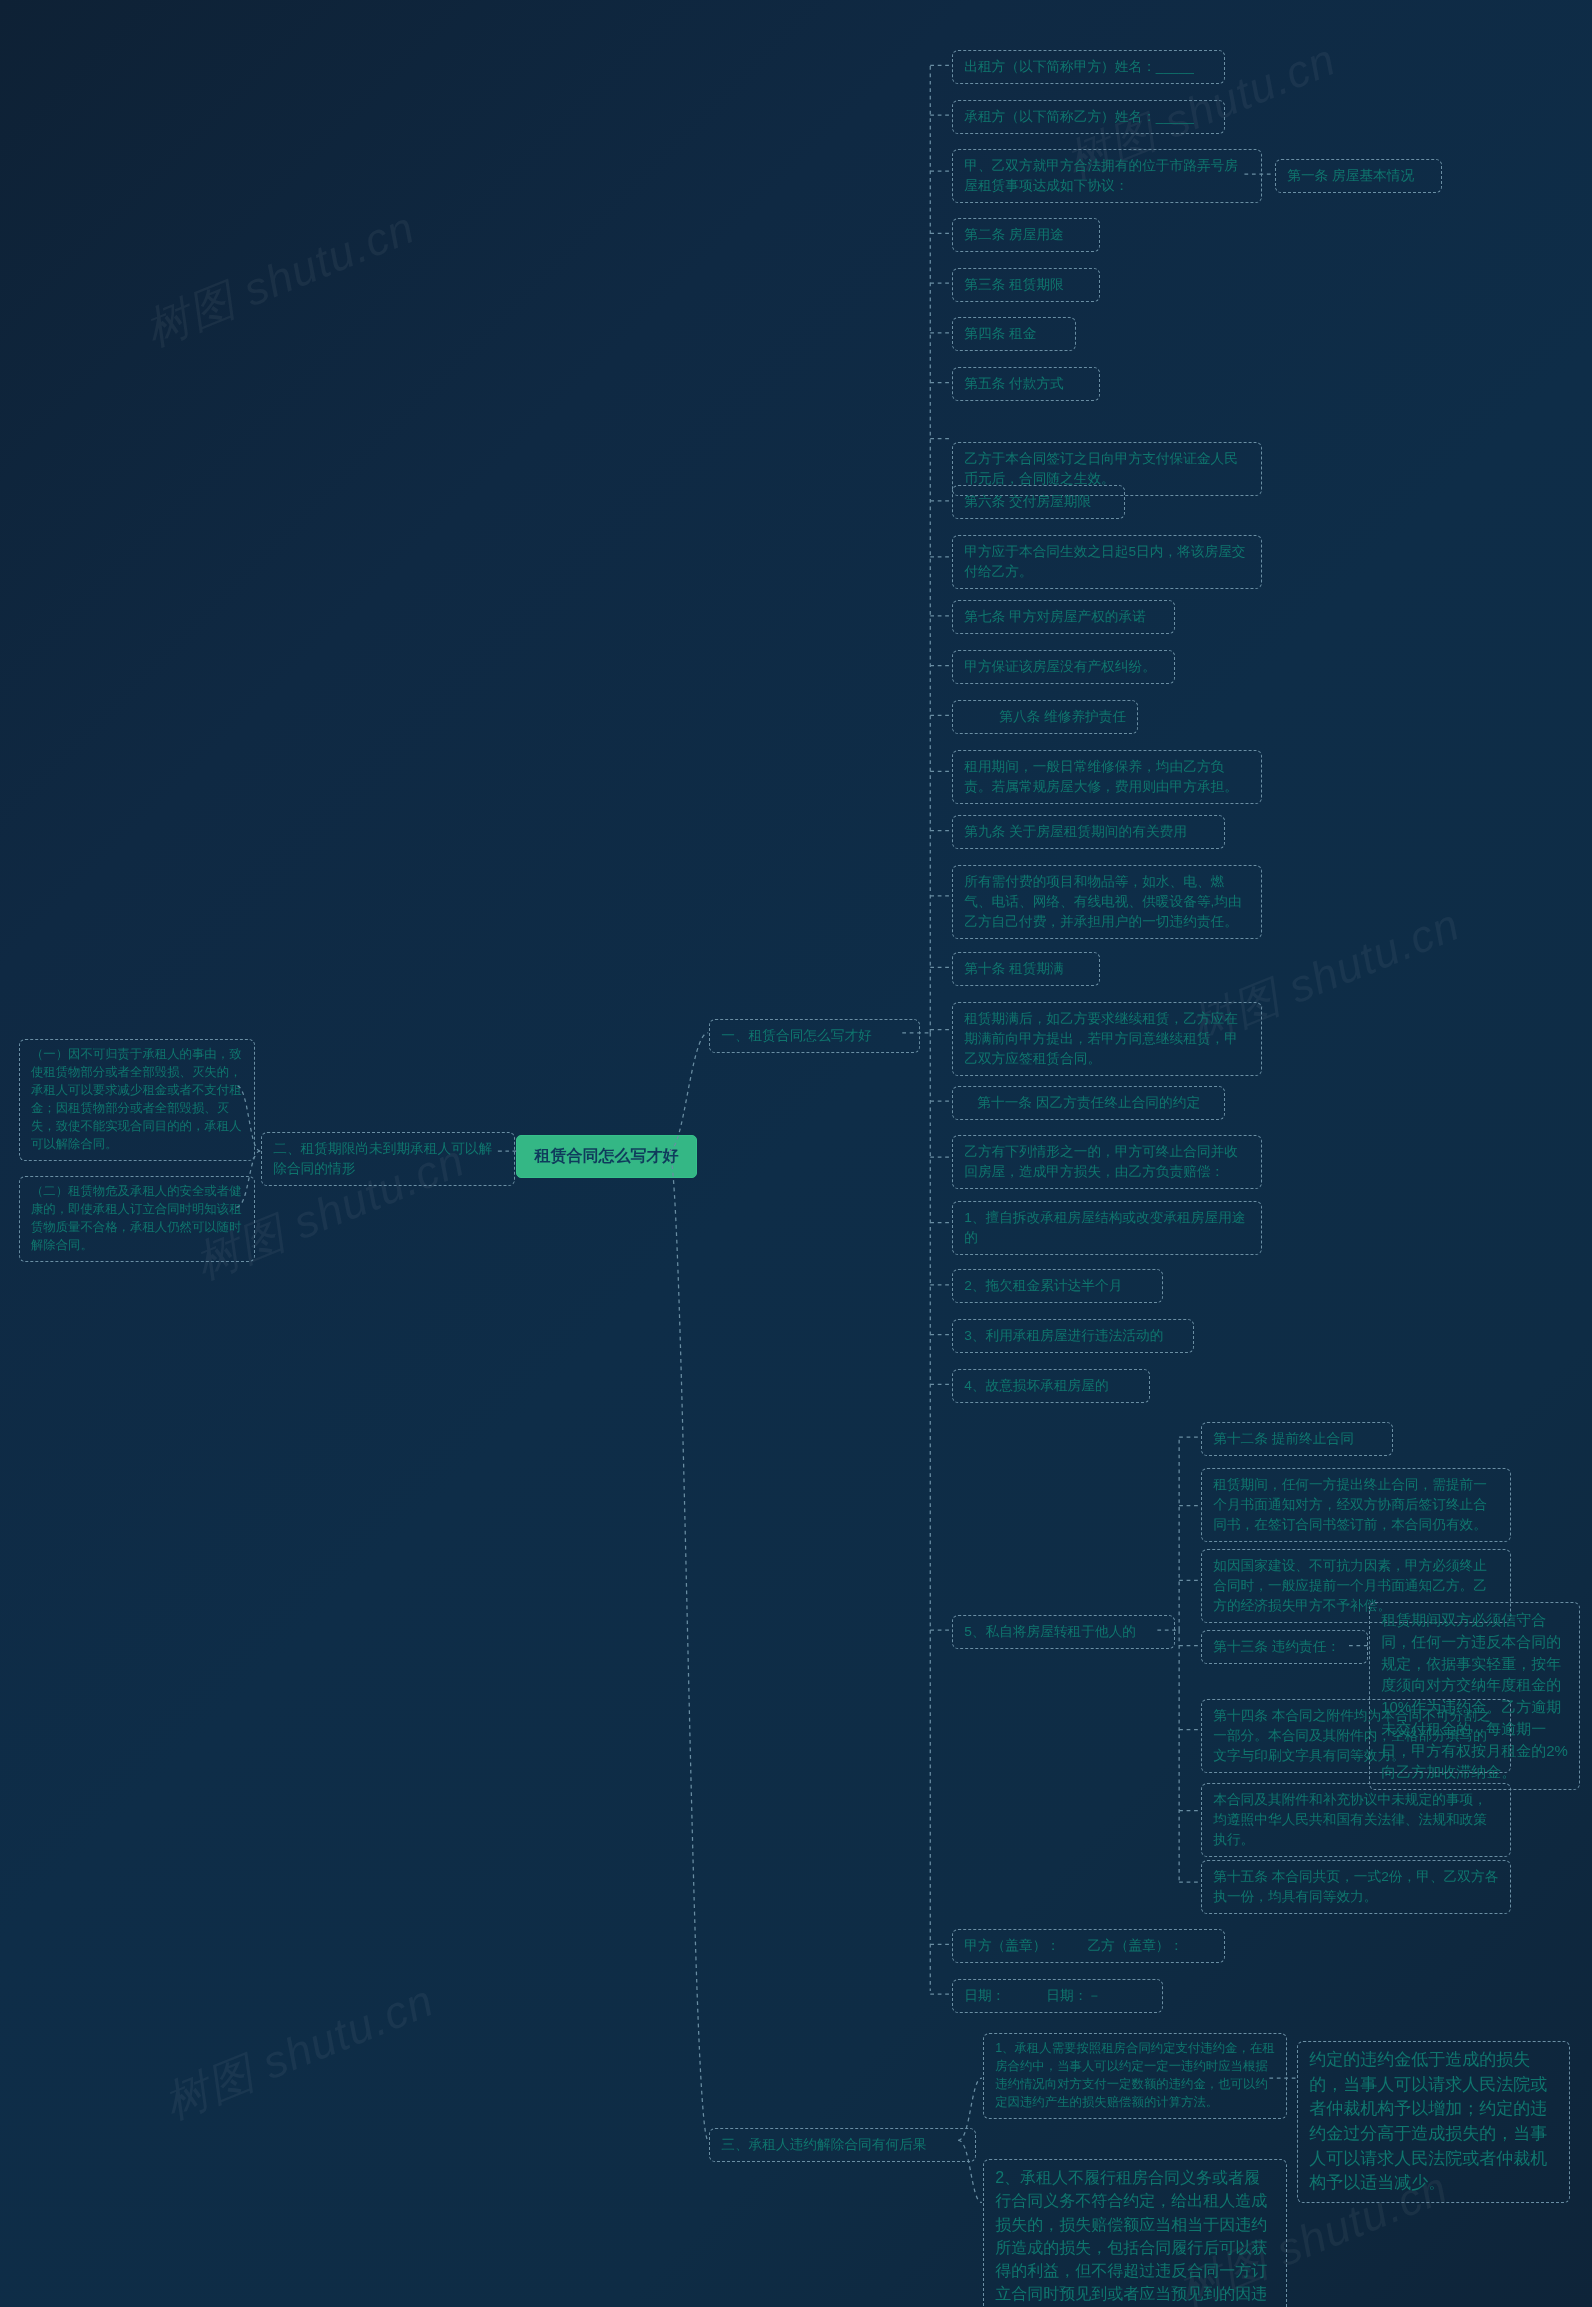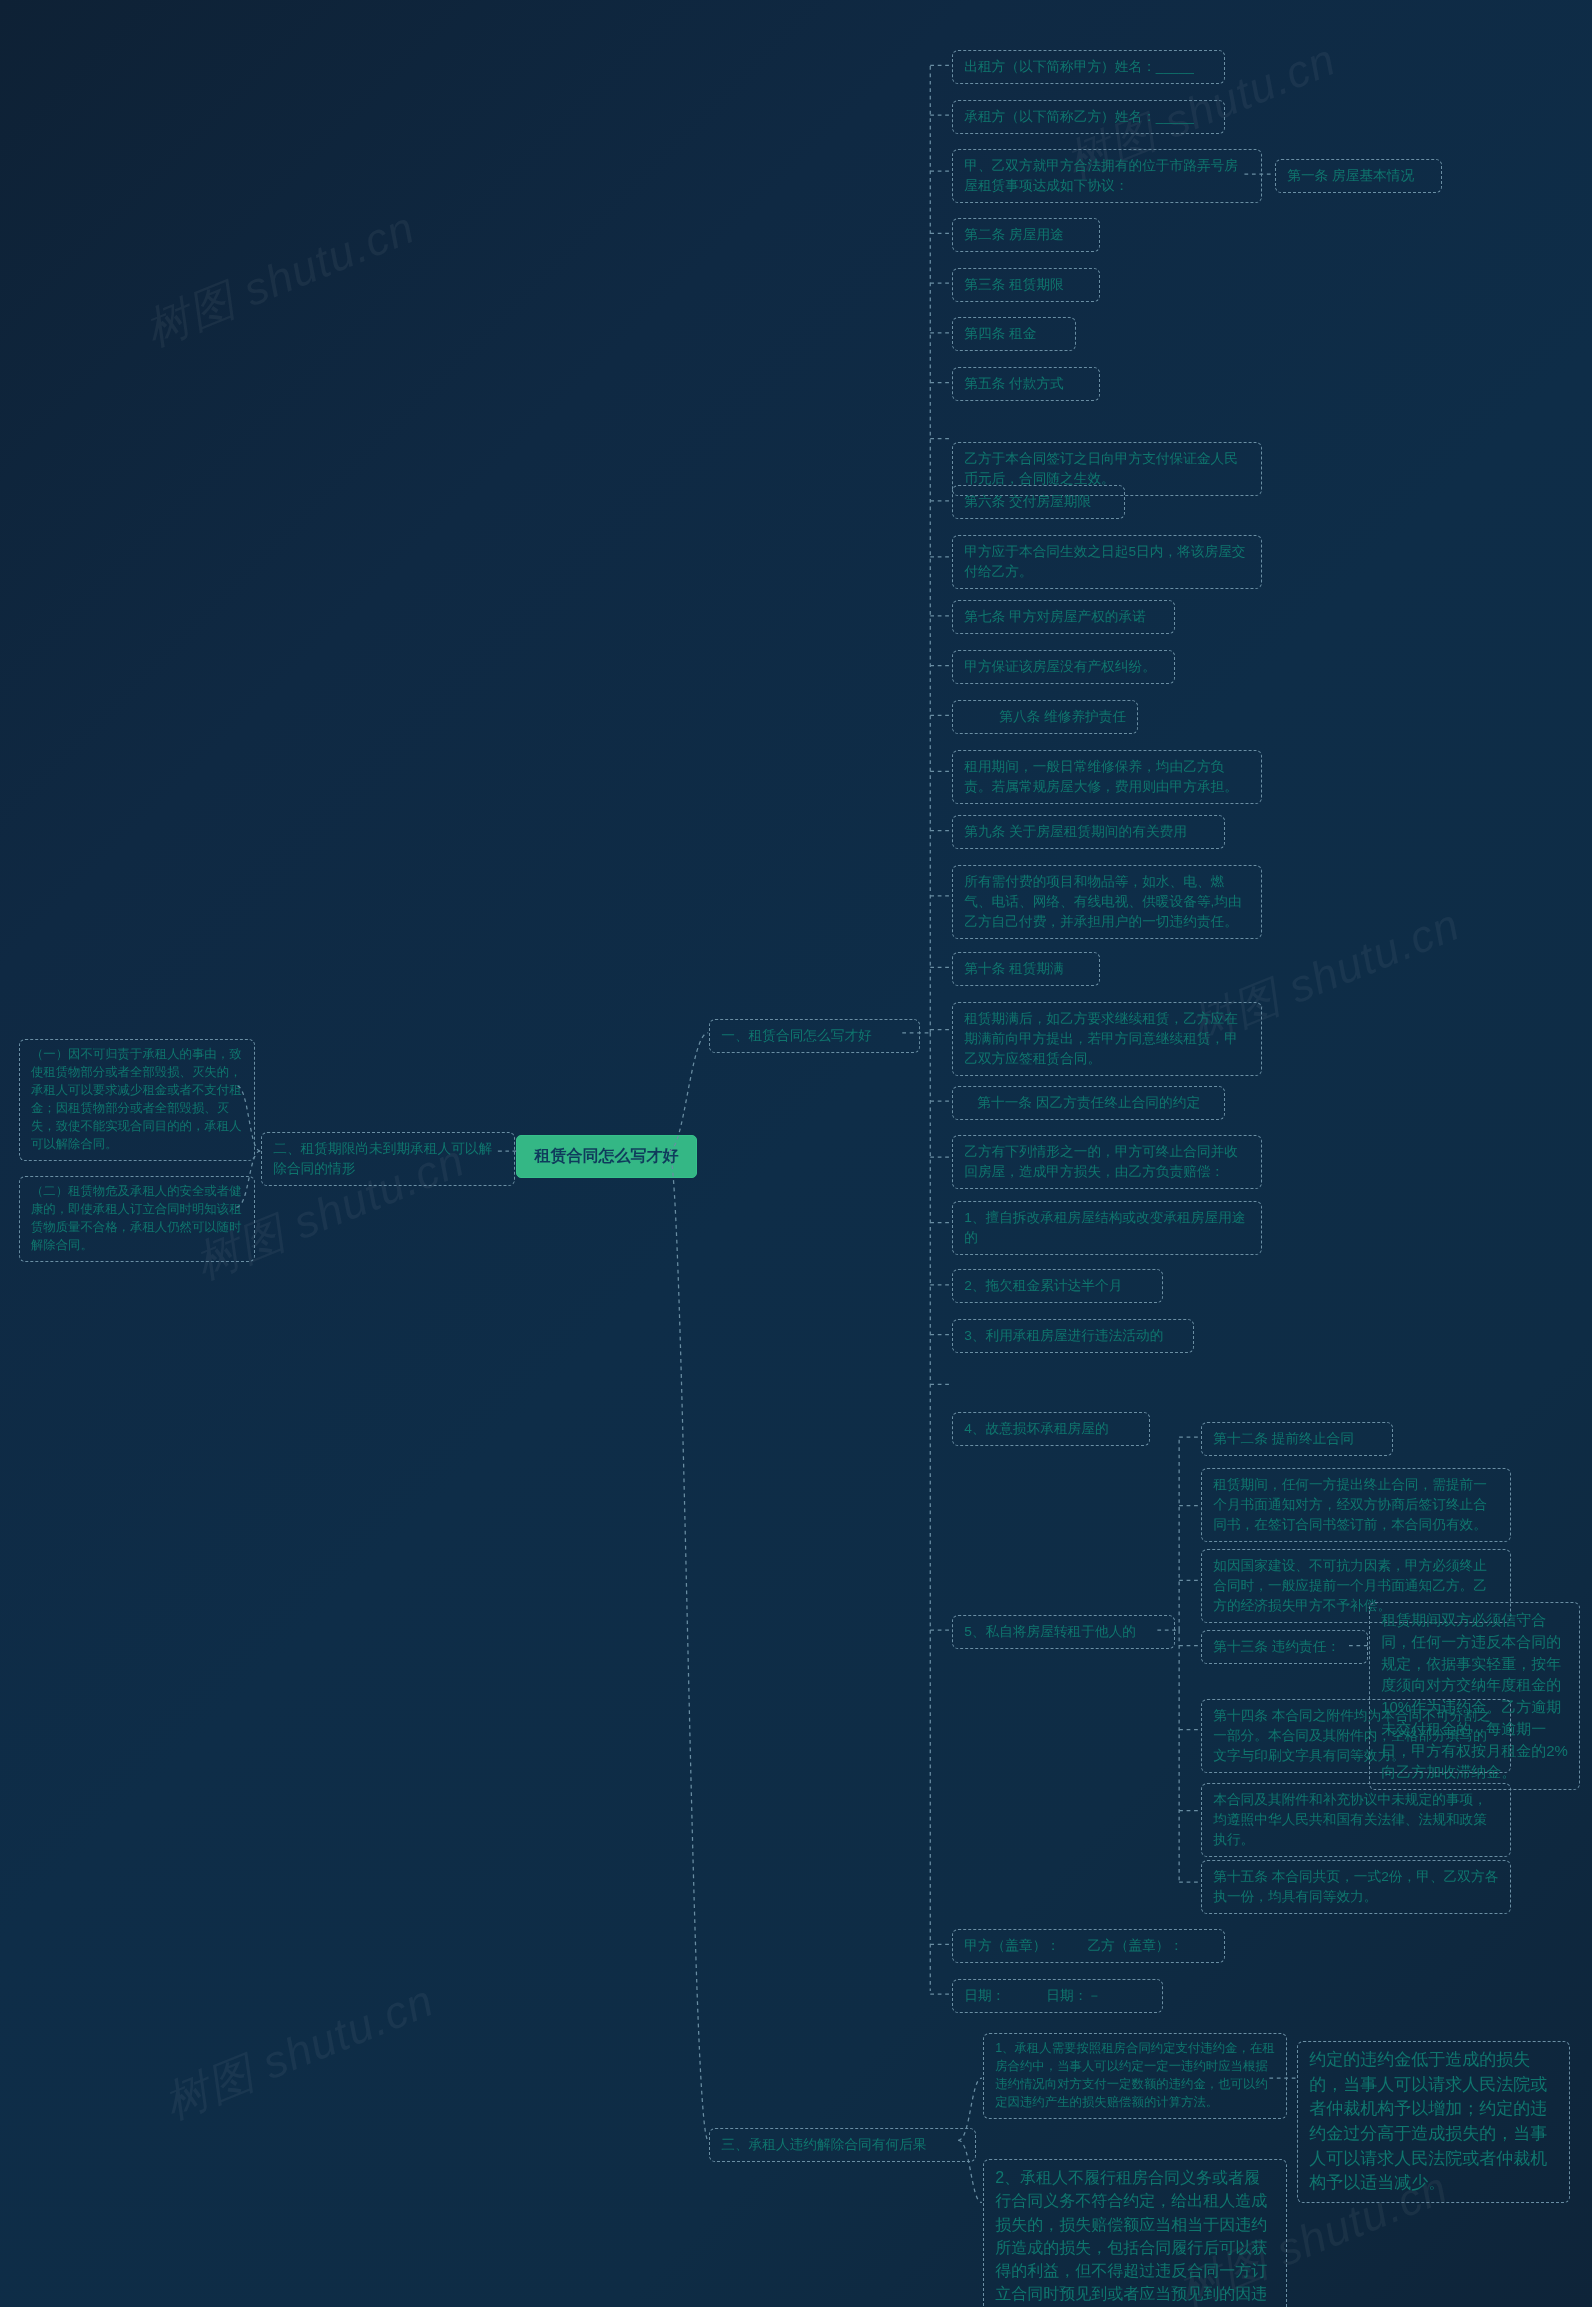--- a/index.html
+++ b/index.html
@@ -78,21 +78,21 @@
 <div class="abs node" style="left:952px;top:750px;width:286px;">租用期间，一般日常维修保养，均由乙方负责。若属常规房屋大修，费用则由甲方承担。</div>
 <div class="abs node" style="left:952px;top:815px;width:249px;">第九条 关于房屋租赁期间的有关费用</div>
 <div class="abs node" style="left:952px;top:865px;width:286px;">所有需付费的项目和物品等，如水、电、燃气、电话、网络、有线电视、供暖设备等,均由乙方自己付费，并承担用户的一切违约责任。</div>
 <div class="abs node" style="left:952px;top:952px;width:124px;">第十条 租赁期满</div>
 <div class="abs node" style="left:952px;top:1002px;width:286px;">租赁期满后，如乙方要求继续租赁，乙方应在期满前向甲方提出，若甲方同意继续租赁，甲乙双方应签租赁合同。</div>
 <div class="abs node" style="left:952px;top:1086px;width:249px;text-align:center;">第十一条 因乙方责任终止合同的约定</div>
 <div class="abs node" style="left:952px;top:1135px;width:286px;">乙方有下列情形之一的，甲方可终止合同并收回房屋，造成甲方损失，由乙方负责赔偿：</div>
 <div class="abs node" style="left:952px;top:1201px;width:286px;">1、擅自拆改承租房屋结构或改变承租房屋用途的</div>
 <div class="abs node" style="left:952px;top:1269px;width:187px;">2、拖欠租金累计达半个月</div>
 <div class="abs node" style="left:952px;top:1319px;width:218px;">3、利用承租房屋进行违法活动的</div>
-<div class="abs node" style="left:952px;top:1369px;width:174px;margin-top:43px;">4、故意损坏承租房屋的</div>
+<div class="abs node" style="left:952px;top:1369px;width:174px;">4、故意损坏承租房屋的</div>
 <div class="abs node" style="left:952px;top:1615px;width:199px;">5、私自将房屋转租于他人的</div>
 
 <div class="abs node" style="left:1201px;top:1422px;width:168px;">第十二条 提前终止合同</div>
 <div class="abs node" style="left:1201px;top:1468px;width:286px;">租赁期间，任何一方提出终止合同，需提前一个月书面通知对方，经双方协商后签订终止合同书，在签订合同书签订前，本合同仍有效。</div>
 <div class="abs node" style="left:1201px;top:1549px;width:286px;">如因国家建设、不可抗力因素，甲方必须终止合同时，一般应提前一个月书面通知乙方。乙方的经济损失甲方不予补偿。</div>
 <div class="abs node" style="left:1201px;top:1630px;width:143px;">第十三条 违约责任：</div>
 <div class="abs node" style="left:1369px;top:1602px;width:187px;font-size:15px;">租赁期间双方必须信守合同，任何一方违反本合同的规定，依据事实轻重，按年度须向对方交纳年度租金的10%作为违约金。乙方逾期未交付租金的，每逾期一日，甲方有权按月租金的2%向乙方加收滞纳金。</div>
 <div class="abs node" style="left:1201px;top:1699px;width:286px;">第十四条 本合同之附件均为本合同不可分割之一部分。本合同及其附件内，空格部分填写的文字与印刷文字具有同等效力。</div>
 <div class="abs node" style="left:1201px;top:1783px;width:286px;">本合同及其附件和补充协议中未规定的事项，均遵照中华人民共和国有关法律、法规和政策执行。</div>
 <div class="abs node" style="left:1201px;top:1860px;width:286px;">第十五条 本合同共页，一式2份，甲、乙双方各执一份，均具有同等效力。</div>

